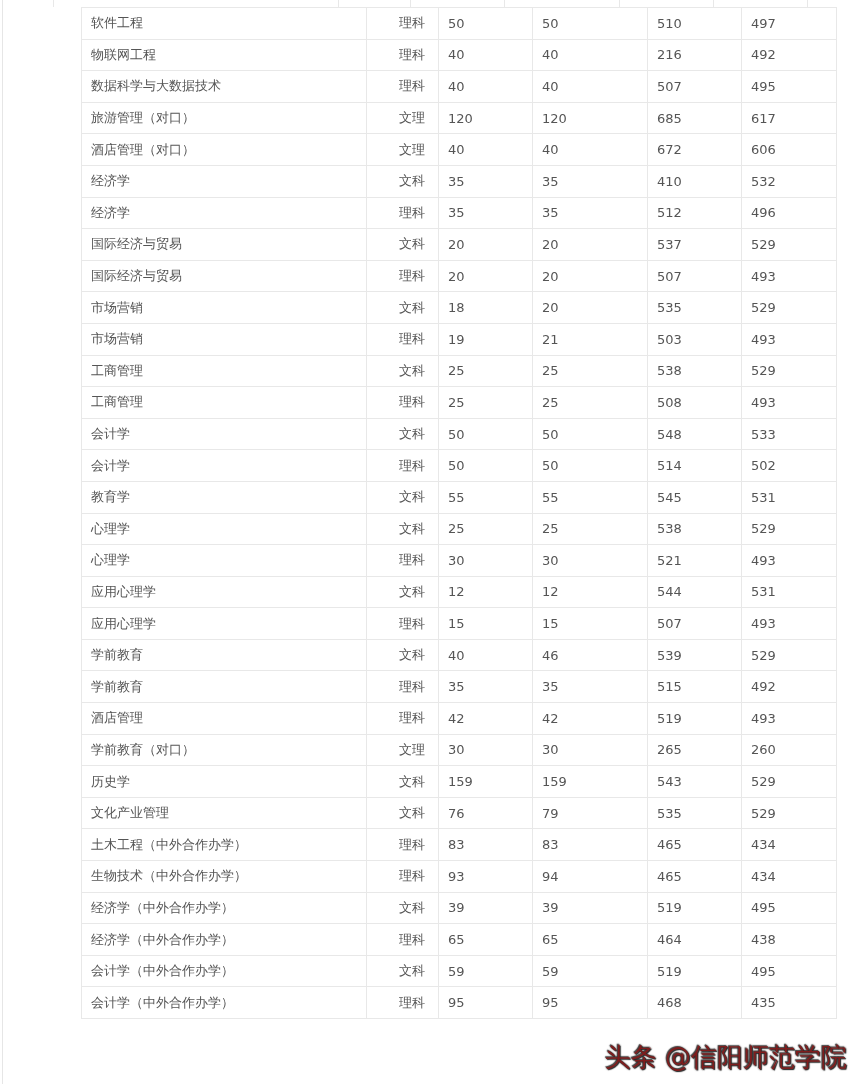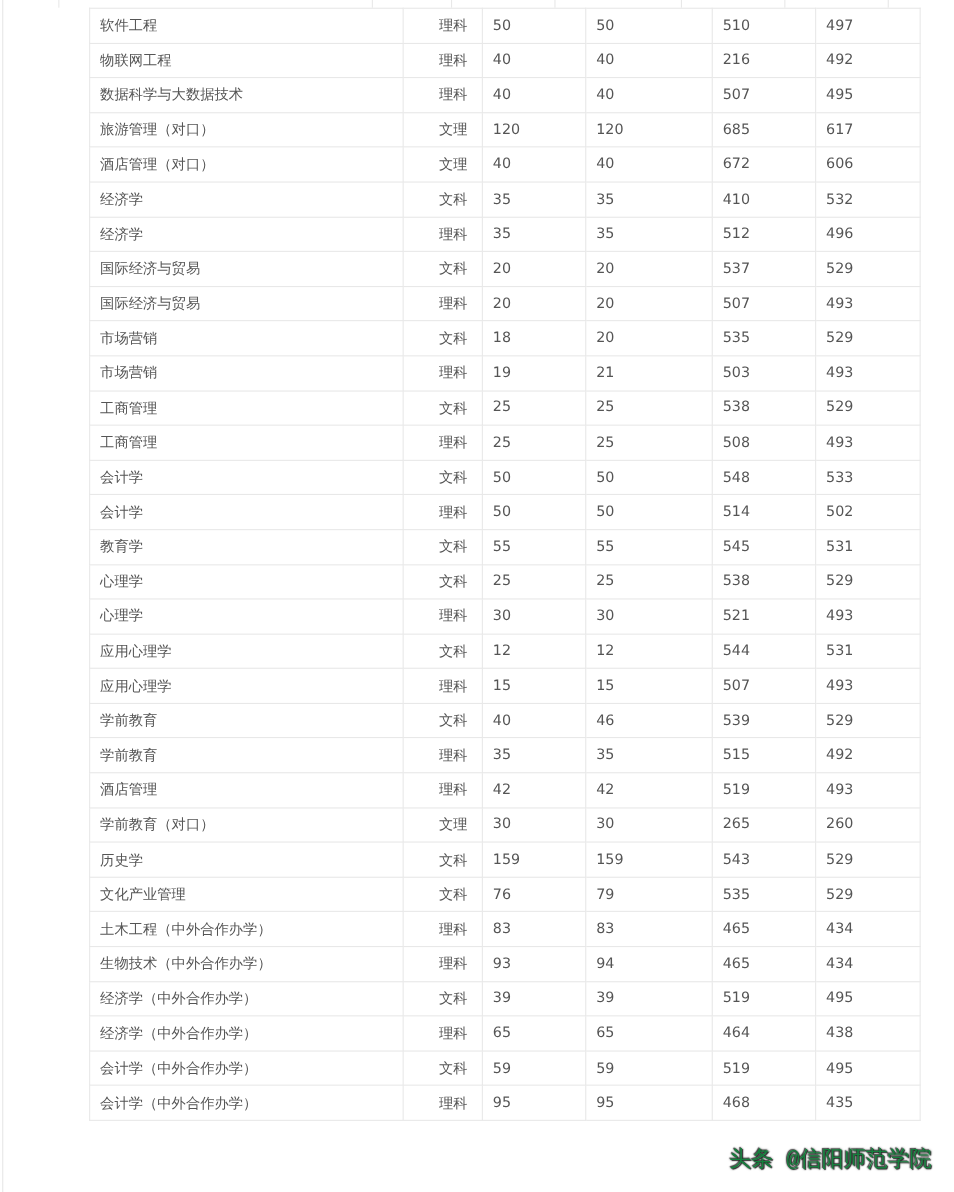--- a/index.html
+++ b/index.html
@@ -31,24 +31,23 @@
     td.c-adm  { width: 115px; }
     td.c-max  { width: 94px; }
     td.c-min  { width: 95px; }
     .top-cap {
       position: absolute; left: 53px; top: 0; width: 755px; height: 7px;
       border-left: 1px solid #e8e8e8; border-right: 1px solid #e8e8e8; box-sizing: border-box;
     }
     .top-cap span { position: absolute; top: 0; width: 1px; height: 7px; background: #e8e8e8; }
     .watermark {
       position: absolute; right: 20px; top: 1040px;
-      font-size: 20px; color: #15803d;
+      font-size: 26px; color: #7f1d1d;
       text-shadow: 0 0 2px #333, 1px 1px 1px #222, -1px -1px 1px #444;
       letter-spacing: 0px;
-      font-family: Liberation Mono, monospace;
     }
   </style>
 </head>
 <body>
 
 <div class="page-edge"></div>
 
 <div class="top-cap">
   <span style="left:284px"></span>
   <span style="left:356px"></span>

